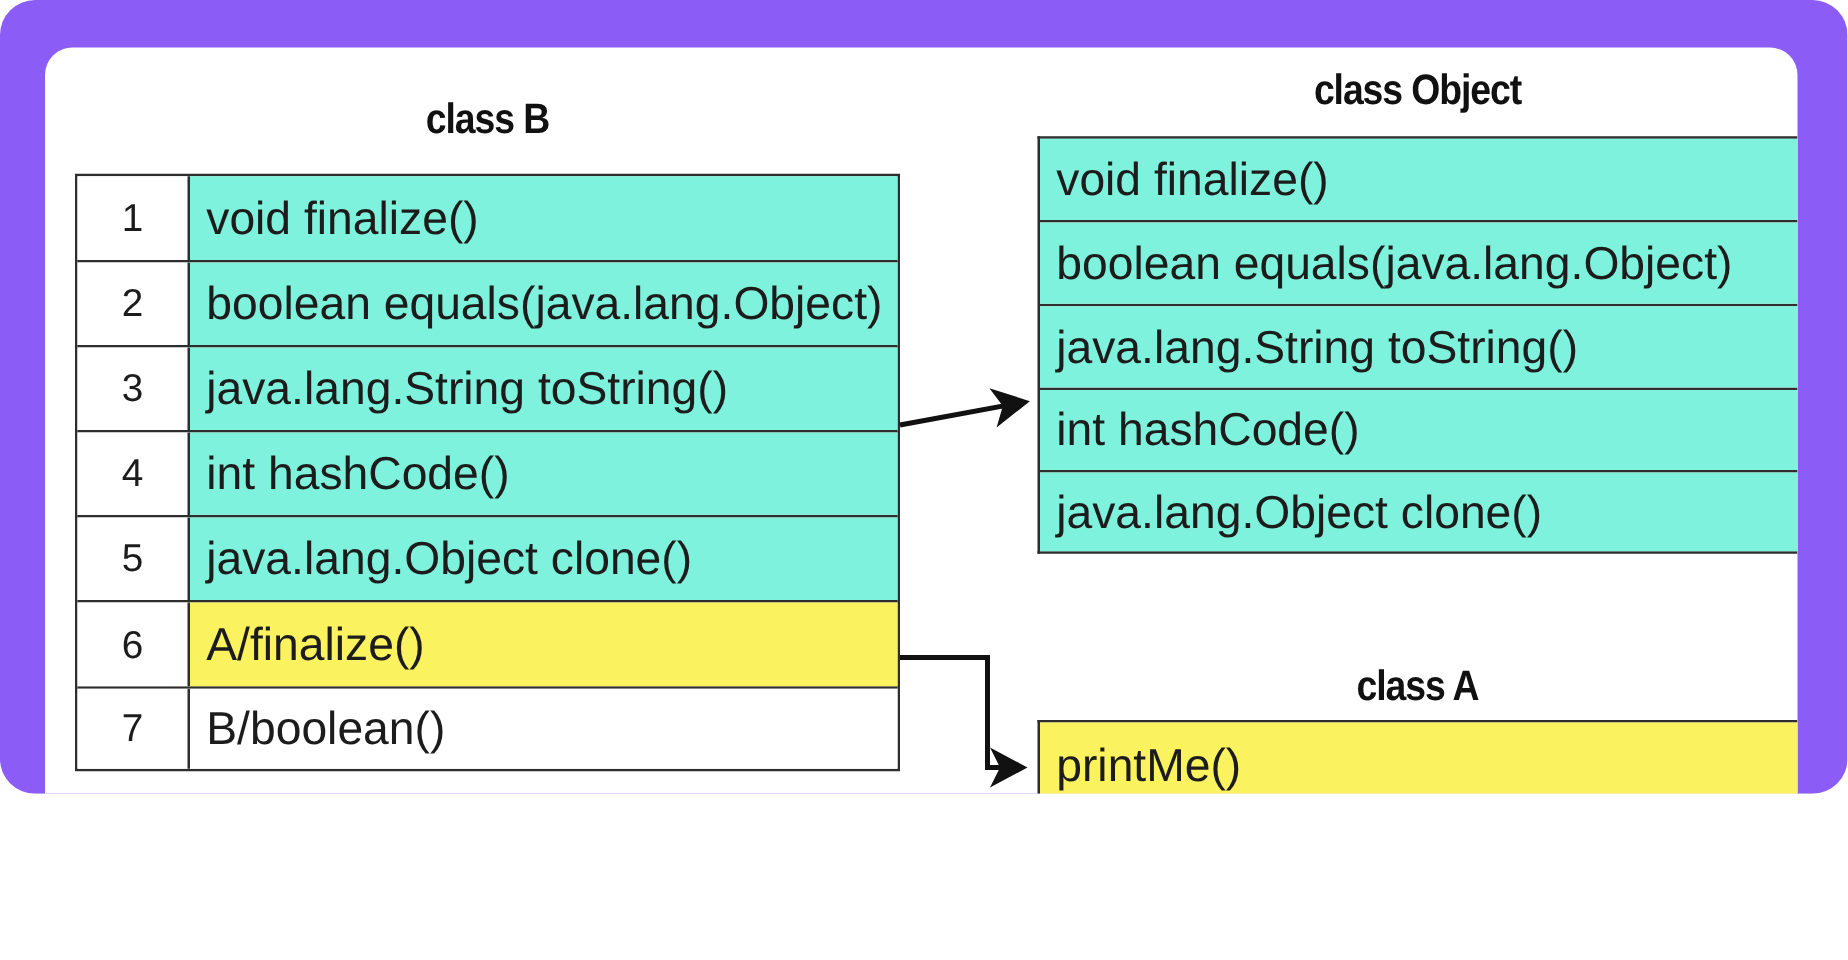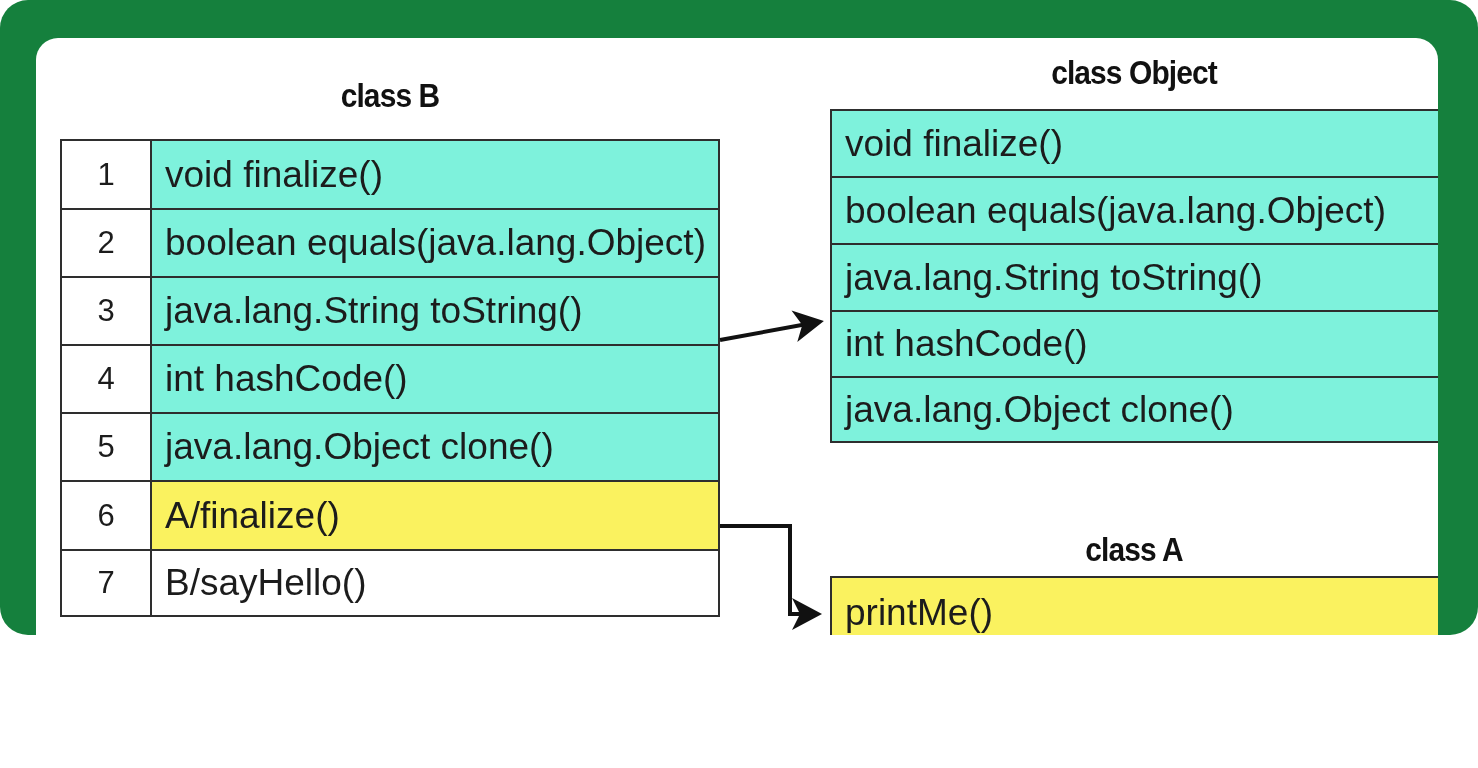--- a/index.html
+++ b/index.html
@@ -2,21 +2,21 @@
 <html><head>
 <meta charset="utf-8">
 <style>
   html, body { margin: 0; padding: 0; background: #ffffff; }
   body { font-family: "Liberation Sans", sans-serif; }
 
   .canvas {
     position: relative;
     width: 1478px;
     height: 635px;
-    background: #15803d;
+    background: #8b5cf6;
     border-radius: 28px;
     overflow: hidden;
   }
 
   .panel {
     position: absolute;
     left: 36px;
     top: 38px;
     width: 1402px;
     height: 693px;
@@ -115,21 +115,21 @@
       <div class="trow" style="height:68px;">
         <div class="cell num">5</div>
         <div class="cell method bg-cyan">java.lang.Object clone()</div>
       </div>
       <div class="trow" style="height:69px;">
         <div class="cell num">6</div>
         <div class="cell method bg-yellow">A/finalize()</div>
       </div>
       <div class="trow" style="flex:1 1 auto;">
         <div class="cell num">7</div>
-        <div class="cell method bg-white">B/sayHello()</div>
+        <div class="cell method bg-white">B/boolean()</div>
       </div>
     </div>
 
     <div class="class-title" style="left:794px; top:15px; width:608px;">class Object</div>
 
     <div class="vtable clipped-right" style="left:794px; top:71px; width:608px; height:334px;">
       <div class="trow" style="height:67px;">
         <div class="cell method bg-cyan">void finalize()</div>
       </div>
       <div class="trow" style="height:67px;">

